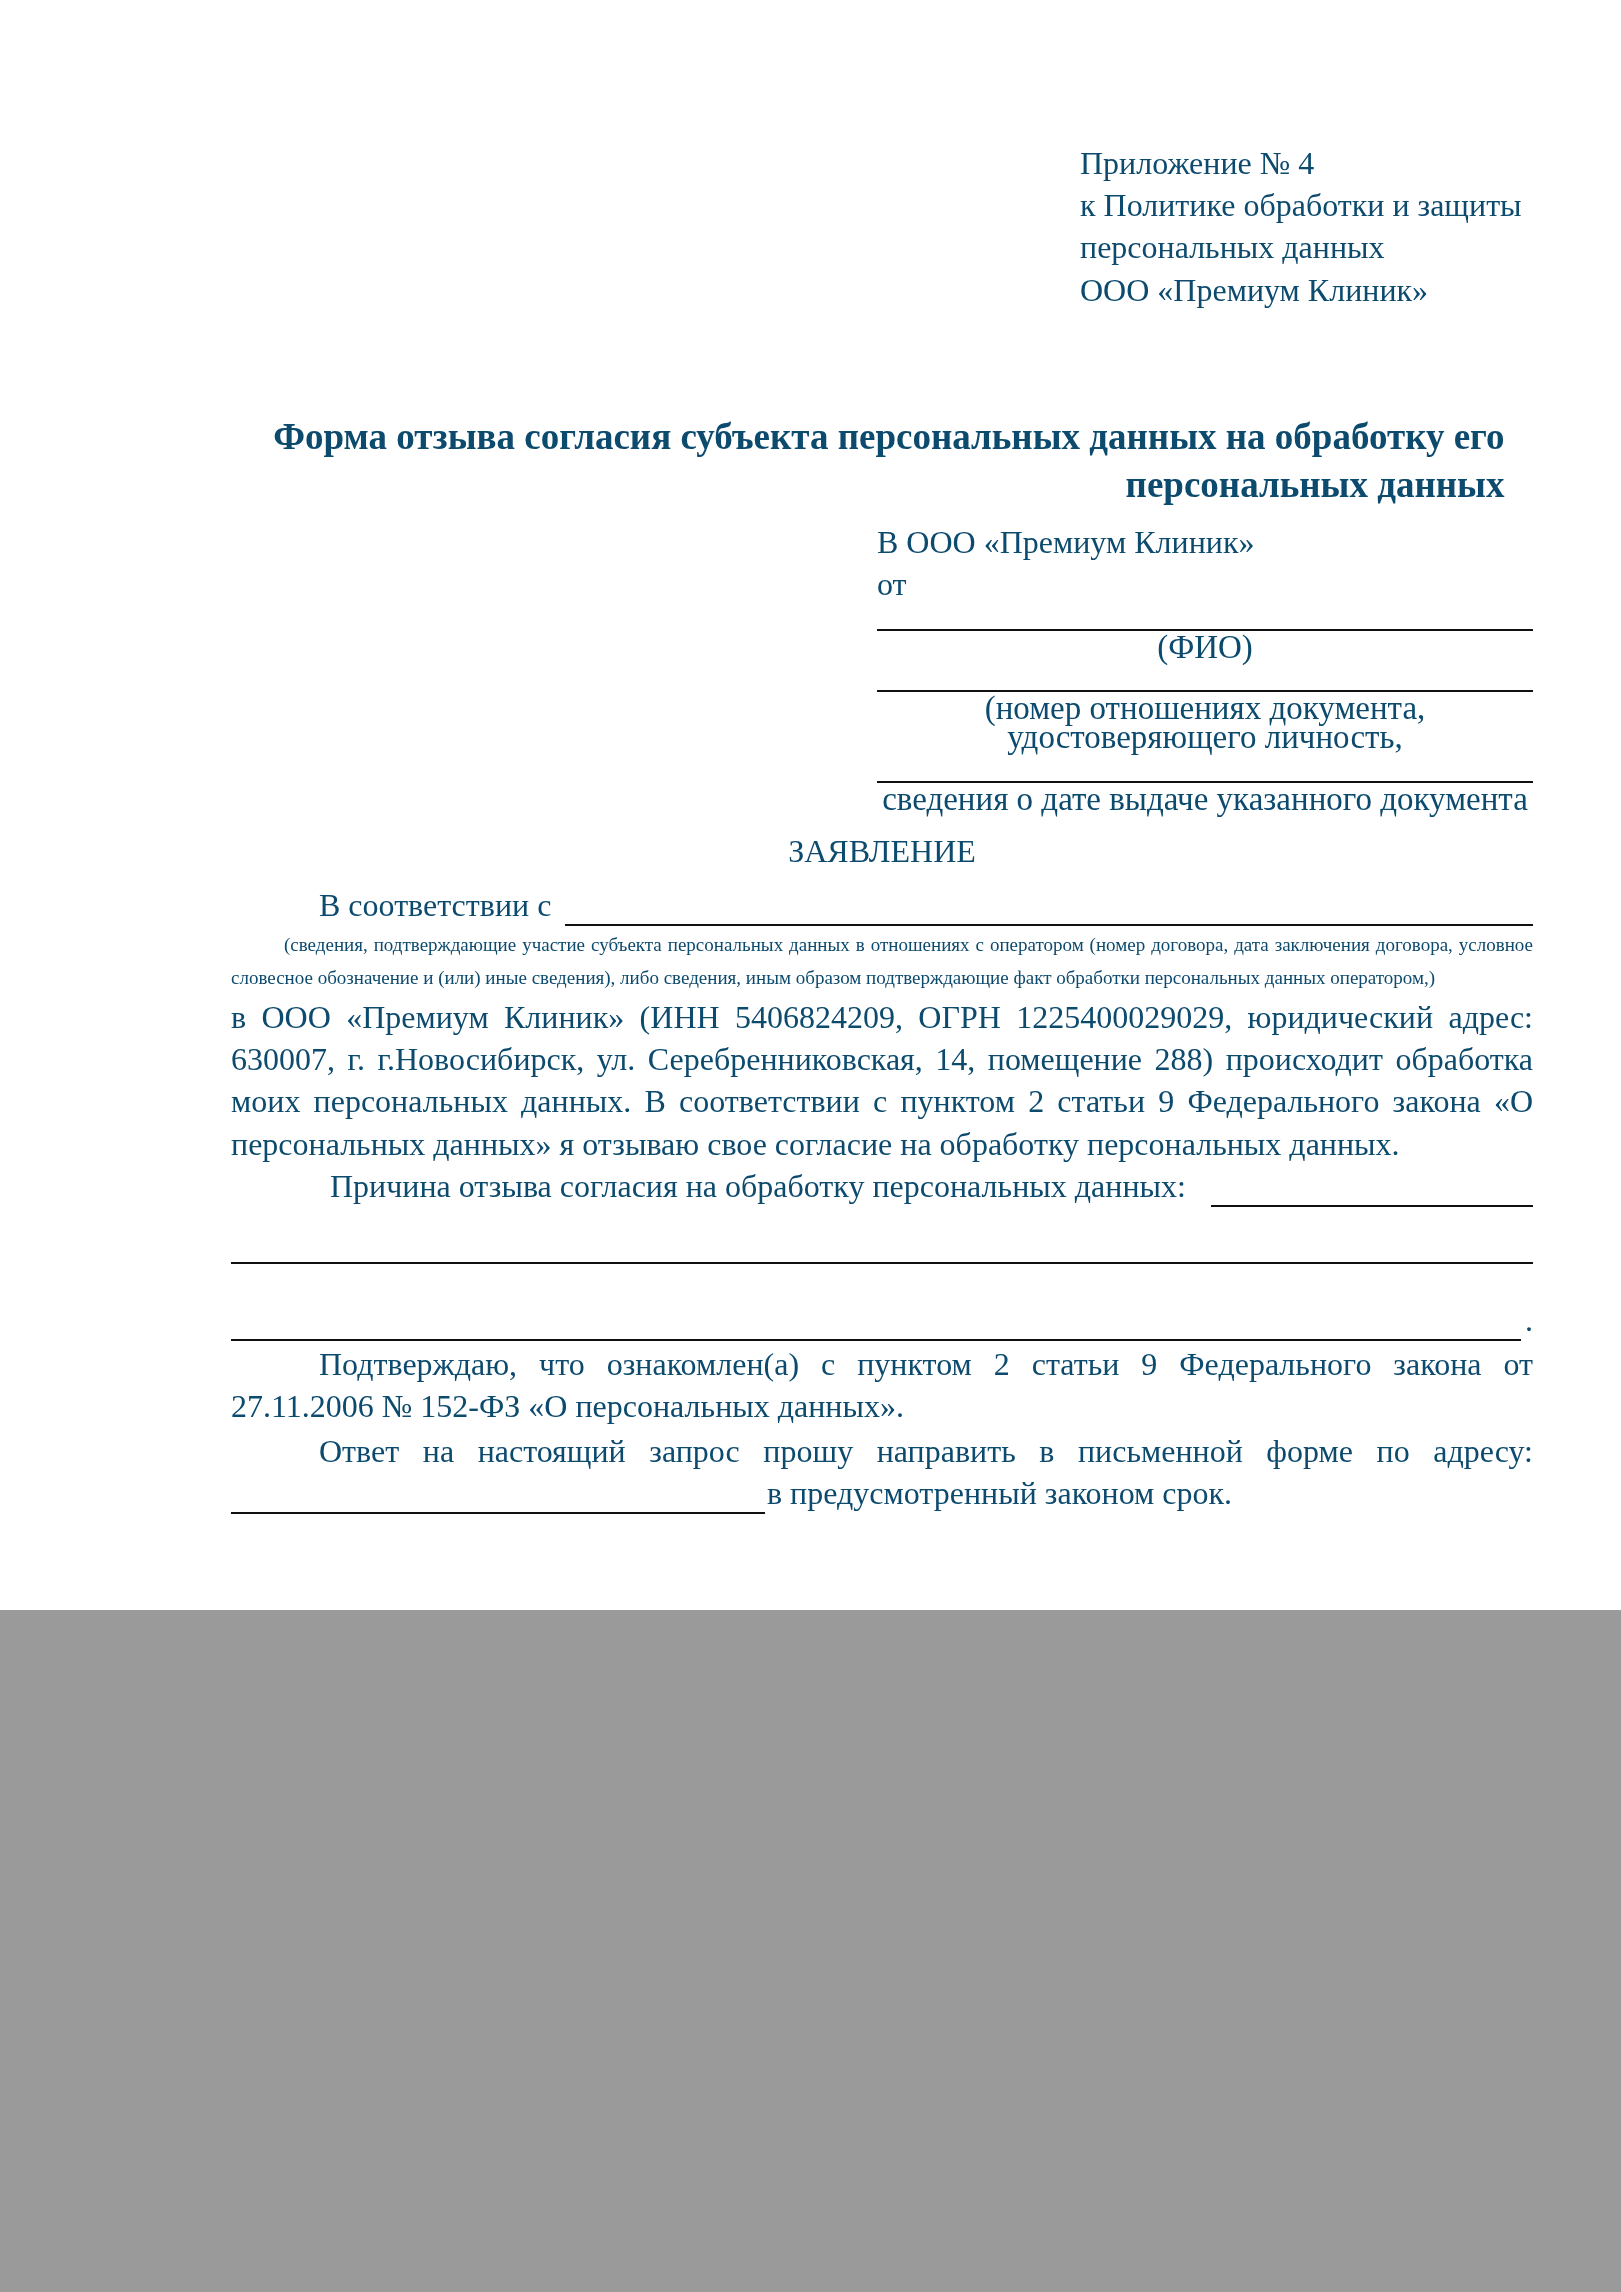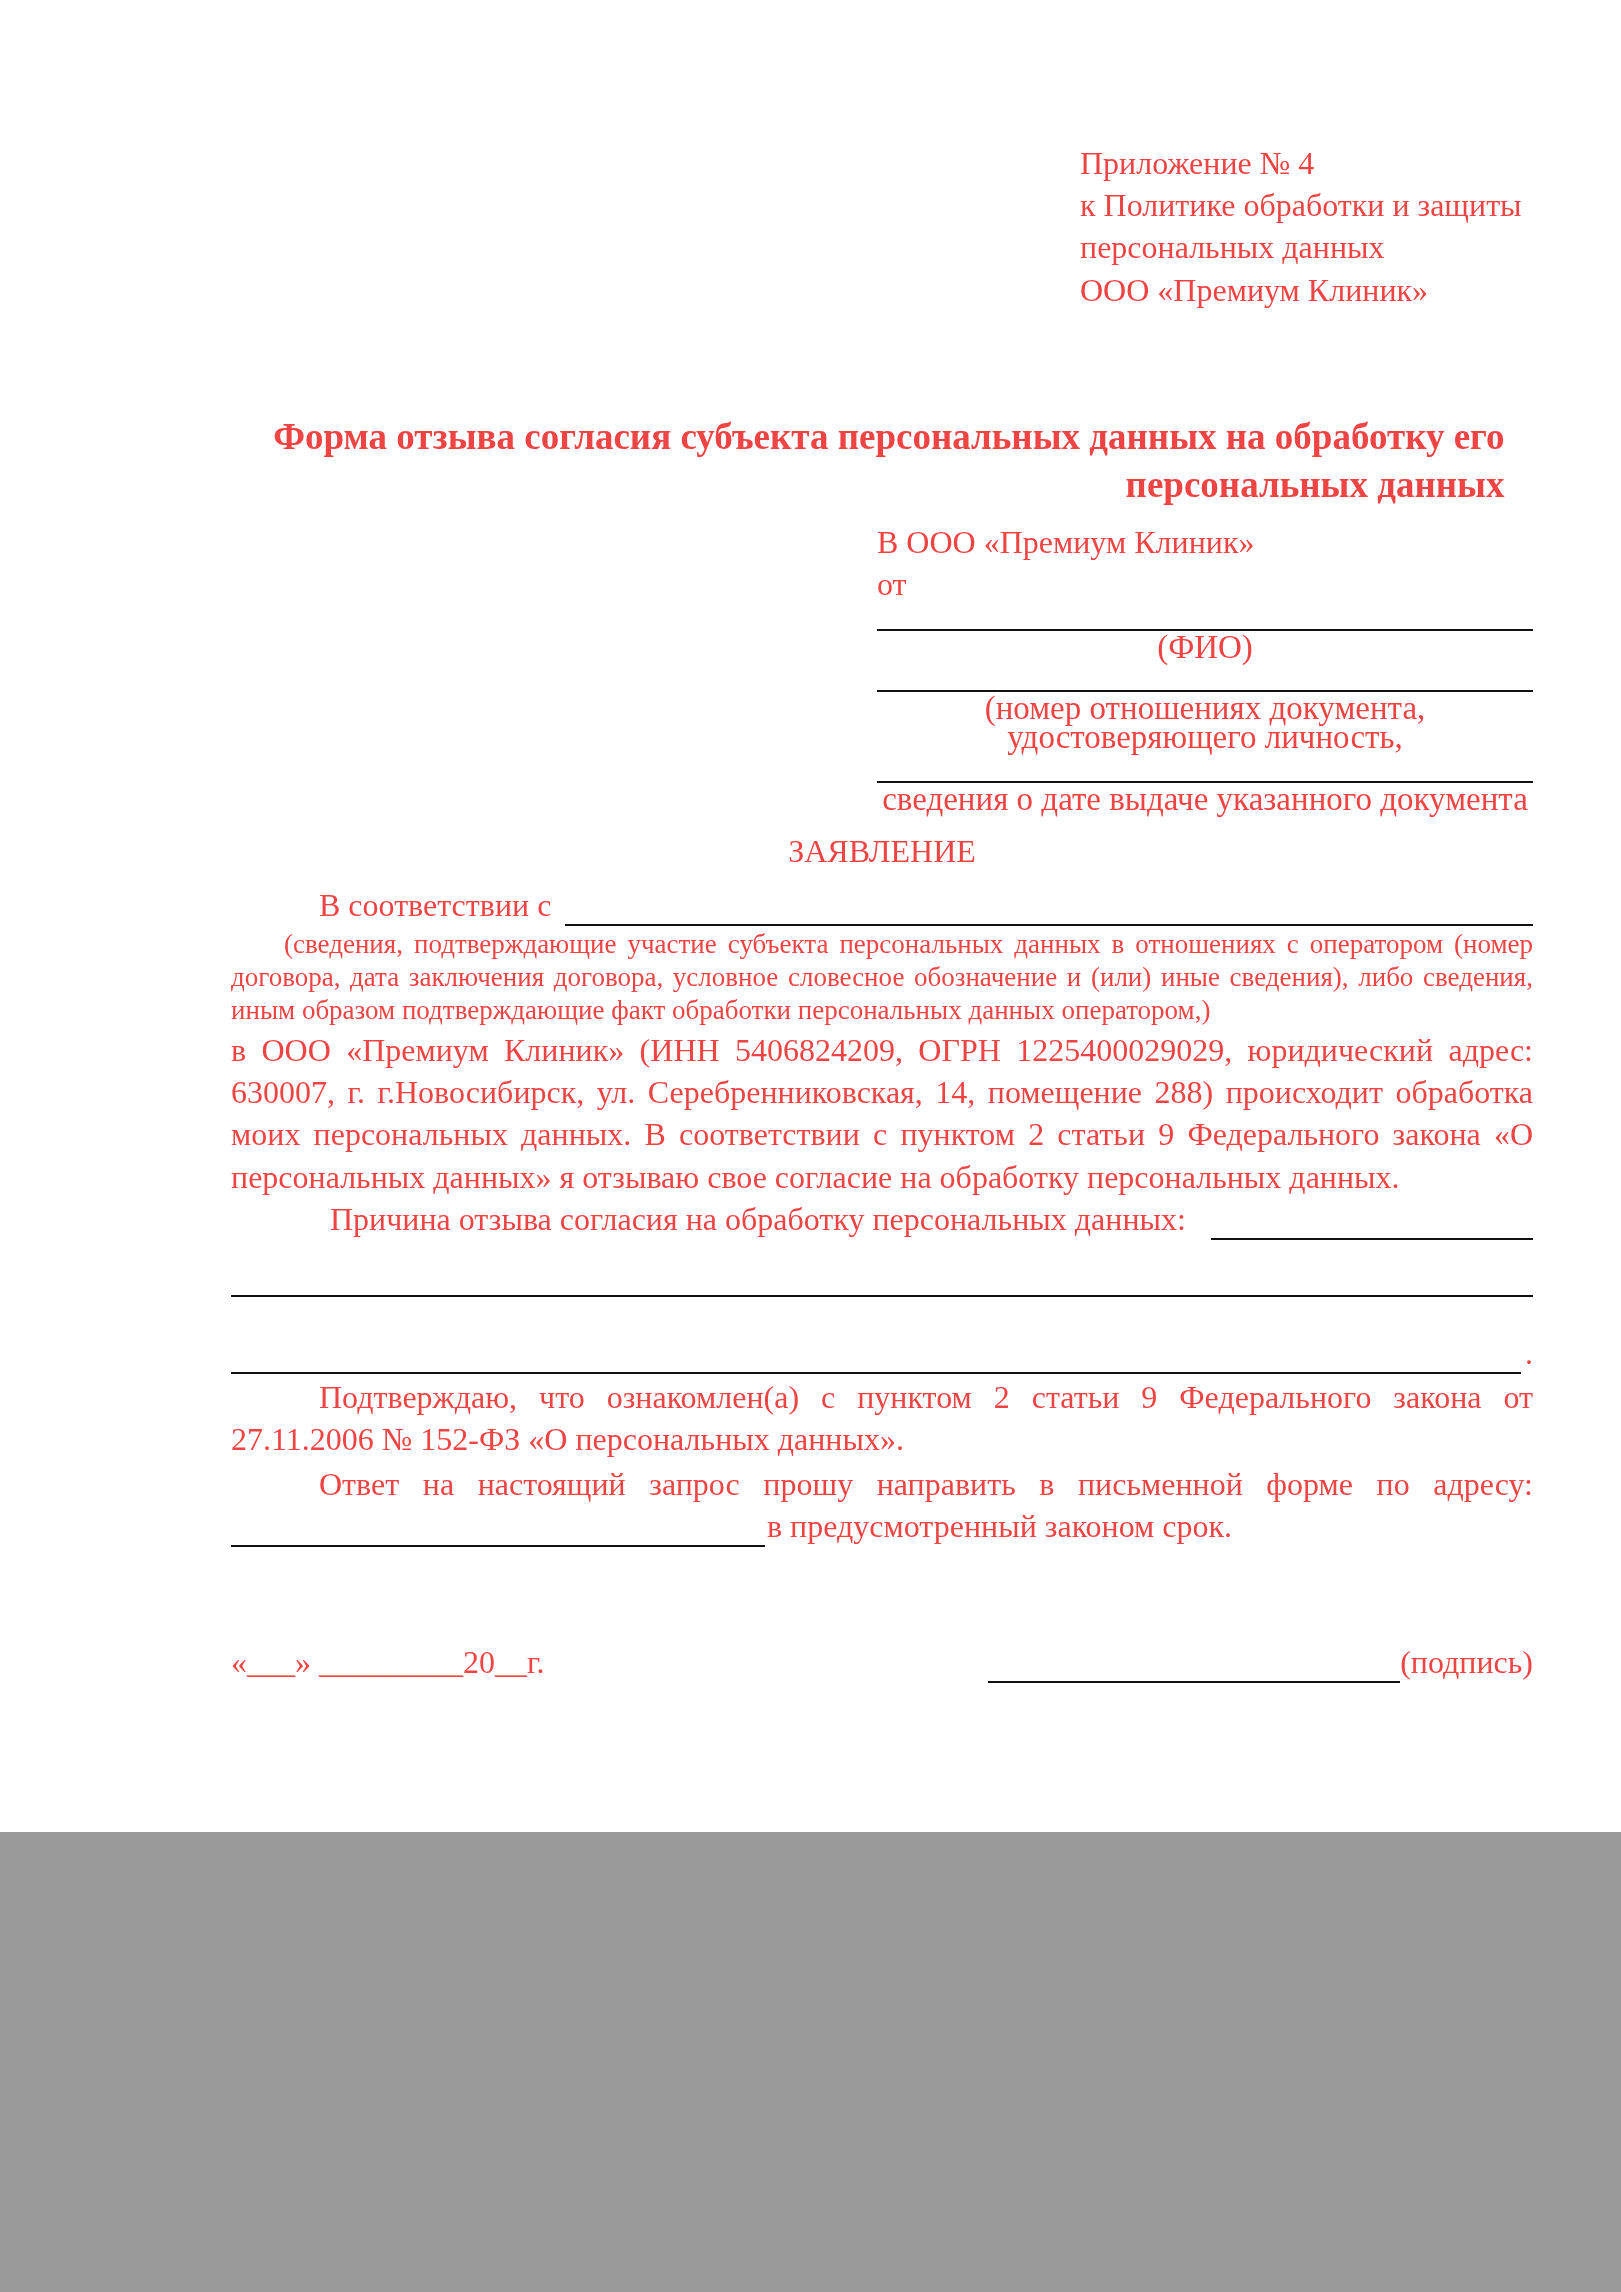--- a/index.html
+++ b/index.html
@@ -1,21 +1,21 @@
 <!DOCTYPE html>
 <html lang="ru"><head>
 <meta charset="utf-8">
 <style>
   html,body{margin:0;padding:0;background:#9a9a9a;}
   .page{
     position:relative;
-    width:1621px;height:1832px;
+    width:1621px;height:1610px;
     margin:0 auto;
     background:#ffffff;
-    color:#ef4444;
+    color:#0c4a6e;
     font-family:"Liberation Serif","DejaVu Serif",serif;
     font-size:32px;
     line-height:1.32;
     box-sizing:border-box;
     padding:142px 88px 59px 231px;
     overflow:hidden;
   }
   .content{width:1302px;}
 
   
@@ -64,21 +64,21 @@
   .blank{
     border-bottom:2.9px solid #111;
     height:29px;
     align-self:flex-end;
   }
   .blank.grow{flex:1 1 auto;}
   .intro-row{margin-top:11.8px;}
   .intro-row .blank{margin-left:13.7px;}
 
   .legal-note{
-    font-size:27px;
+    font-size:19px;
     line-height:33px;
     text-align:justify;
     text-indent:53px;
     margin-top:2px;
   }
 
   .body-par{
     text-align:justify;
     margin-top:2px;
   }

